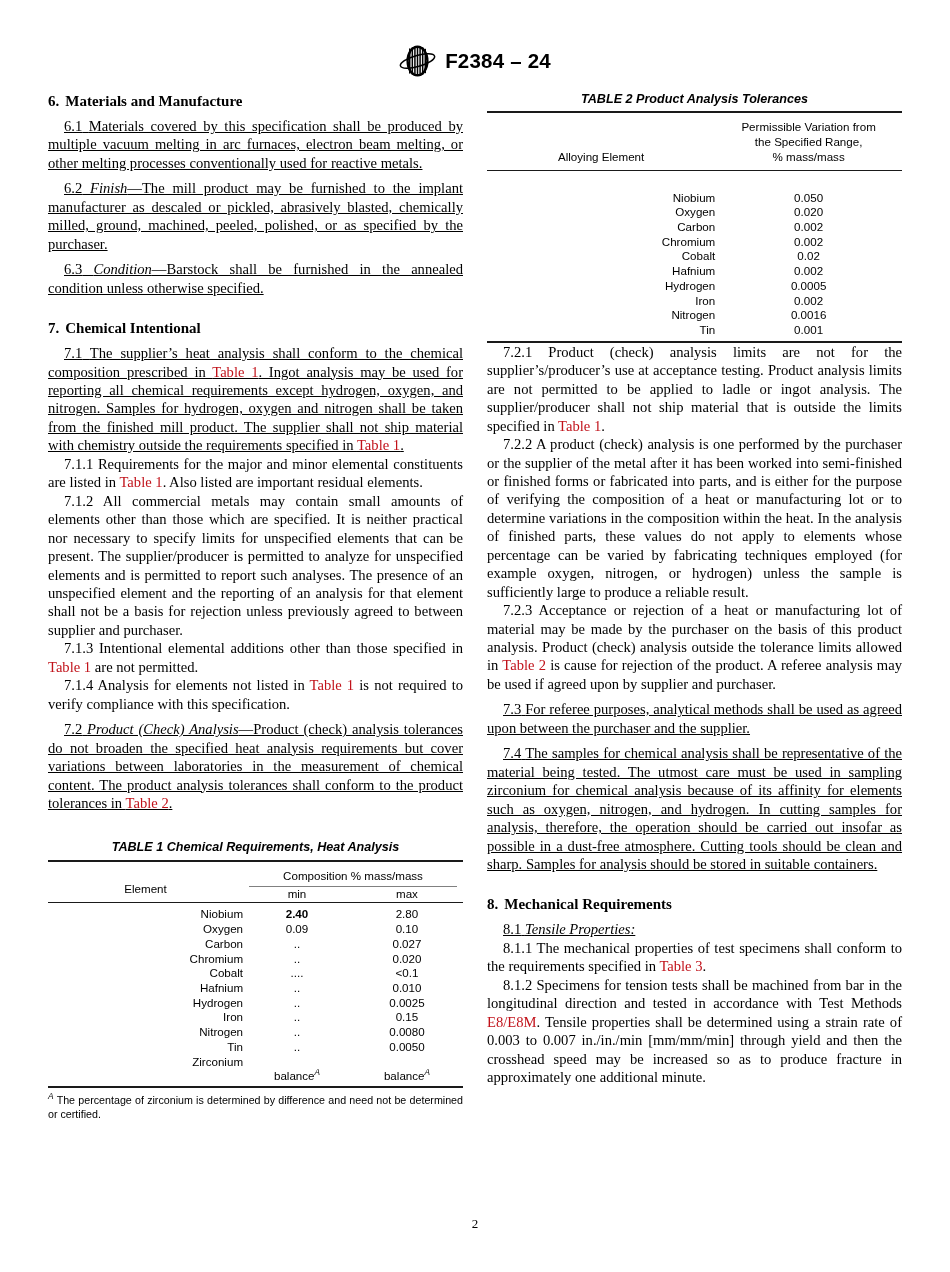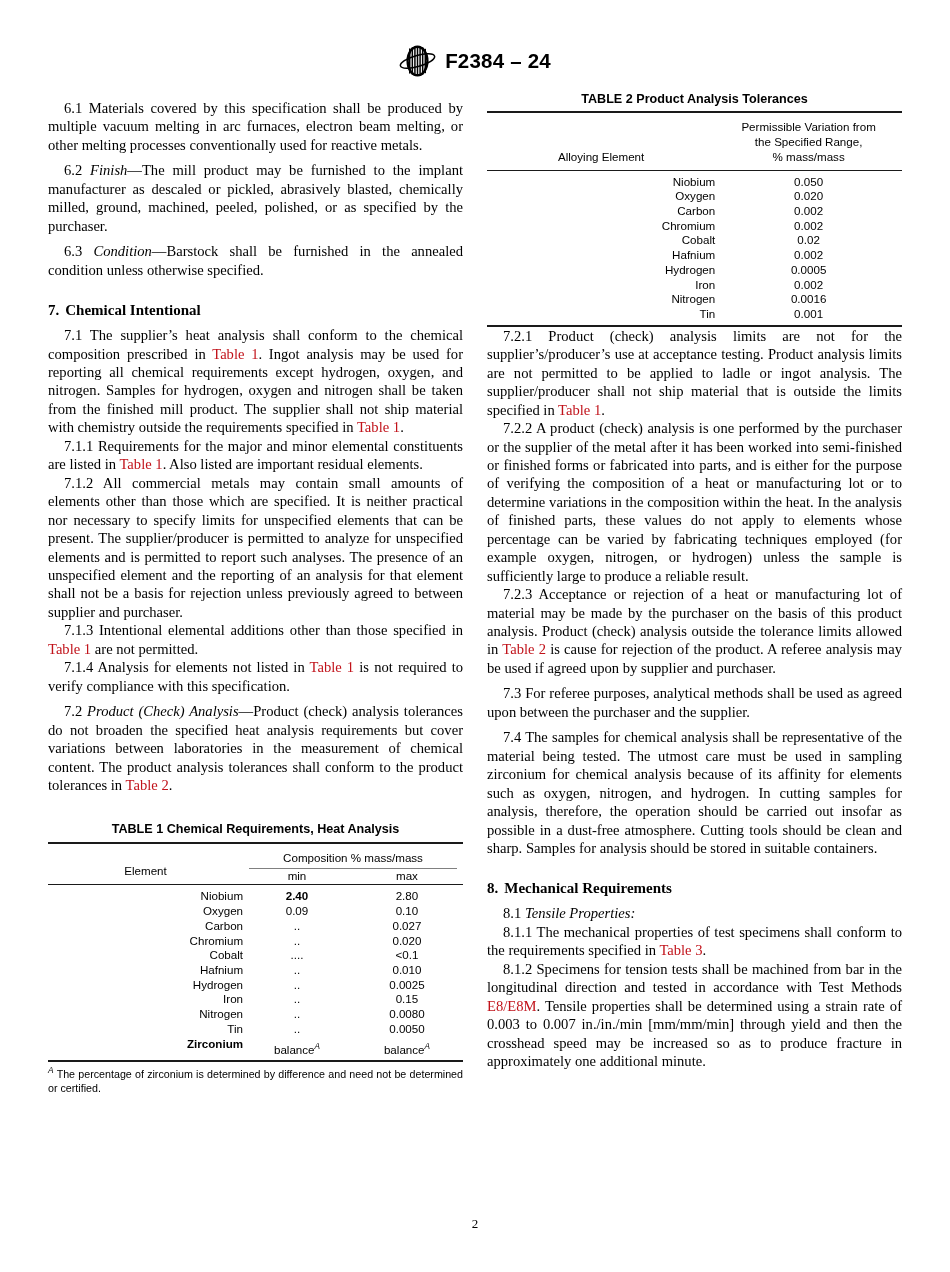--- a/index.html
+++ b/index.html
@@ -66,34 +66,35 @@
   p.para {
     font-size: 14.6px;
     line-height: 1.265;
     margin: 0 0 0 0;
     padding: 0;
     text-align: justify;
     text-indent: 16px;
     hyphens: auto;
     -webkit-hyphens: auto;
   }
-  p.para.gap { margin-top: 7px; }
+  p.para.gap { margin-top: 7px; text-decoration: underline; }
   p.para.tight { margin-top: 0; }
   .it { font-style: italic; }
   .lnk { color: #c1121a; }
   .nbr { white-space: nowrap; }
 
   
   .tbl-wrap { font-family: "Liberation Sans", "DejaVu Sans", sans-serif; }
   .tbl-title {
     font-size: 12.6px;
     font-weight: bold;
     text-align: center;
     margin: 0 0 4px 0;
     line-height: 1.2;
+    font-style: italic;
   }
   table.astm {
     border-collapse: collapse;
     width: 100%;
     font-size: 11.6px;
     line-height: 1.27;
   }
   table.astm th,
   table.astm td {
     padding: 0;
@@ -177,20 +178,23 @@
         <rect x="69" y="13" width="4" height="66"></rect>
       </g>
       <ellipse cx="50" cy="46" rx="48" ry="15" fill="none" stroke="#000000" stroke-width="4" transform="rotate(-16 50 46)"></ellipse>
       <ellipse cx="50" cy="46" rx="26" ry="38" fill="none" stroke="#000000" stroke-width="5"></ellipse>
     </svg>
     <div class="doc-title">F2384 – 24</div>
   </div>
 
   <div class="col col-left">
 
+    <h2 class="section">
+      <span class="num">6.</span><span>Materials and Manufacture</span>
+    </h2>
 
     <p class="para gap">
       <span>6.1</span>
       <span>Materials covered by this specification shall be produced by multiple vacuum melting in arc furnaces, electron beam melting, or other melting processes conventionally used for reactive metals.</span>
     </p>
 
     <p class="para gap">
       <span>6.2</span>
       <span class="it">Finish</span><span>—The mill product may be furnished to the implant manufacturer as descaled or pickled, abrasively blasted, chemically milled, ground, machined, peeled, polished, or as specified by the purchaser.</span>
     </p>
@@ -307,21 +311,21 @@
               <td class="el">Nitrogen</td>
               <td class="val">..</td>
               <td class="val">0.0080</td>
             </tr>
           <tr>
               <td class="el">Tin</td>
               <td class="val">..</td>
               <td class="val">0.0050</td>
             </tr>
           <tr>
-            <td class="el rule-bot-outer" style="padding-bottom:9px;font-weight:bold;">Zirconium</td>
+            <td class="el rule-bot-outer" style="padding-bottom:17px;">Zirconium</td>
             <td class="val rule-bot-outer" style="padding-bottom:3px;"><span>balance</span><span class="sup">A</span></td>
             <td class="val rule-bot-outer" style="padding-bottom:3px;"><span>balance</span><span class="sup">A</span></td>
           </tr>
         </tbody>
       </table>
       <p class="tbl-note">
         <span class="sup">A</span> <span>The percentage of zirconium is determined by difference and need not be determined or certified.</span>
       </p>
     </div>
 
@@ -346,21 +350,21 @@
                 <span>Permissible Variation from</span><br>
                 <span>the Specified Range,</span><br>
                 <span>% mass/mass</span>
               </div>
             </th>
           </tr>
         </thead>
         <tbody>
           <tr>
               <td class="el" style="padding-top:4px;">Niobium</td>
-              <td class="val-t2" style="padding-top:4px;">0.050</td>
+              <td class="val-t2" style="padding-top:20px;">0.050</td>
             </tr>
           <tr>
               <td class="el">Oxygen</td>
               <td class="val-t2">0.020</td>
             </tr>
           <tr>
               <td class="el">Carbon</td>
               <td class="val-t2">0.002</td>
             </tr>
           <tr>

